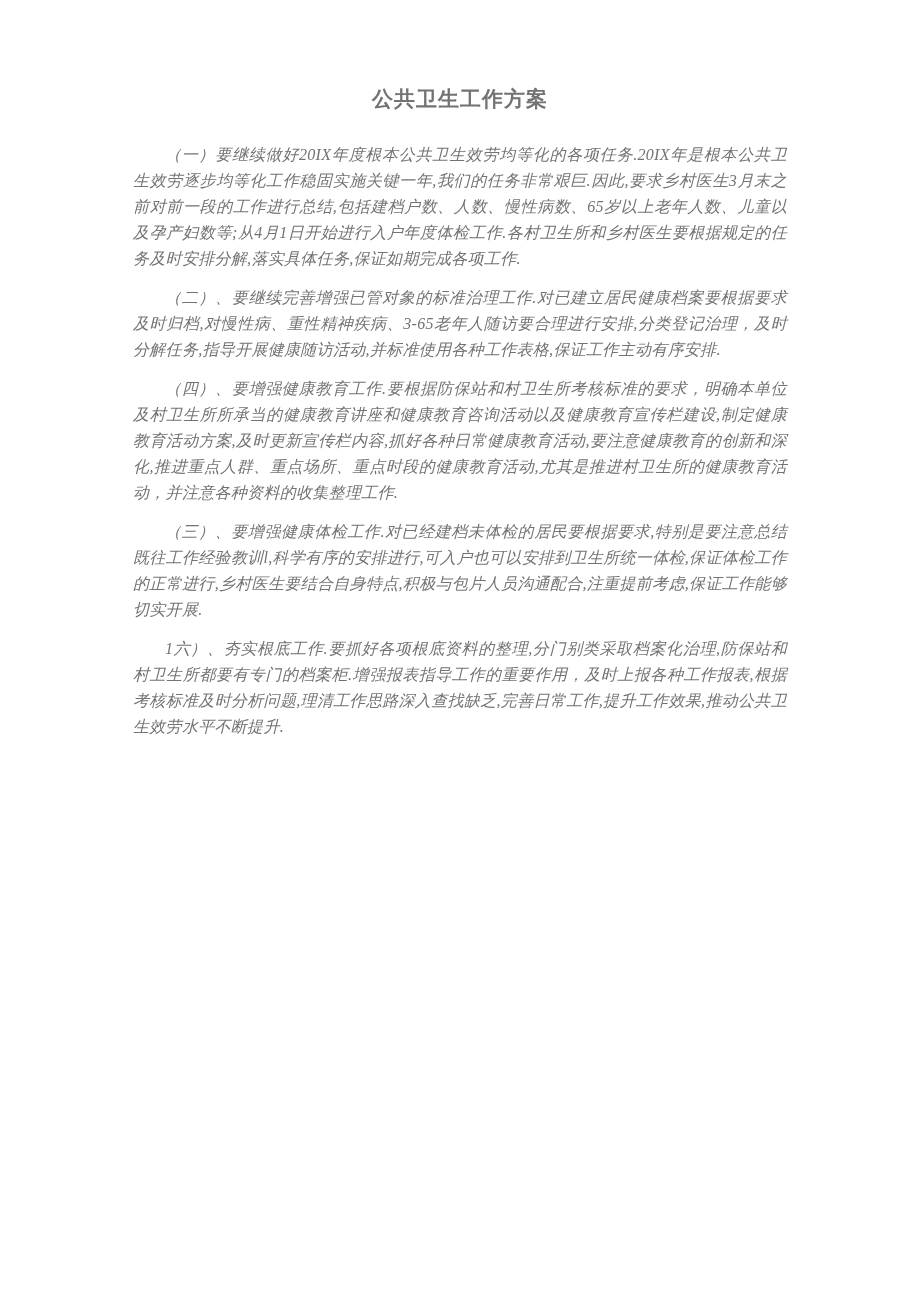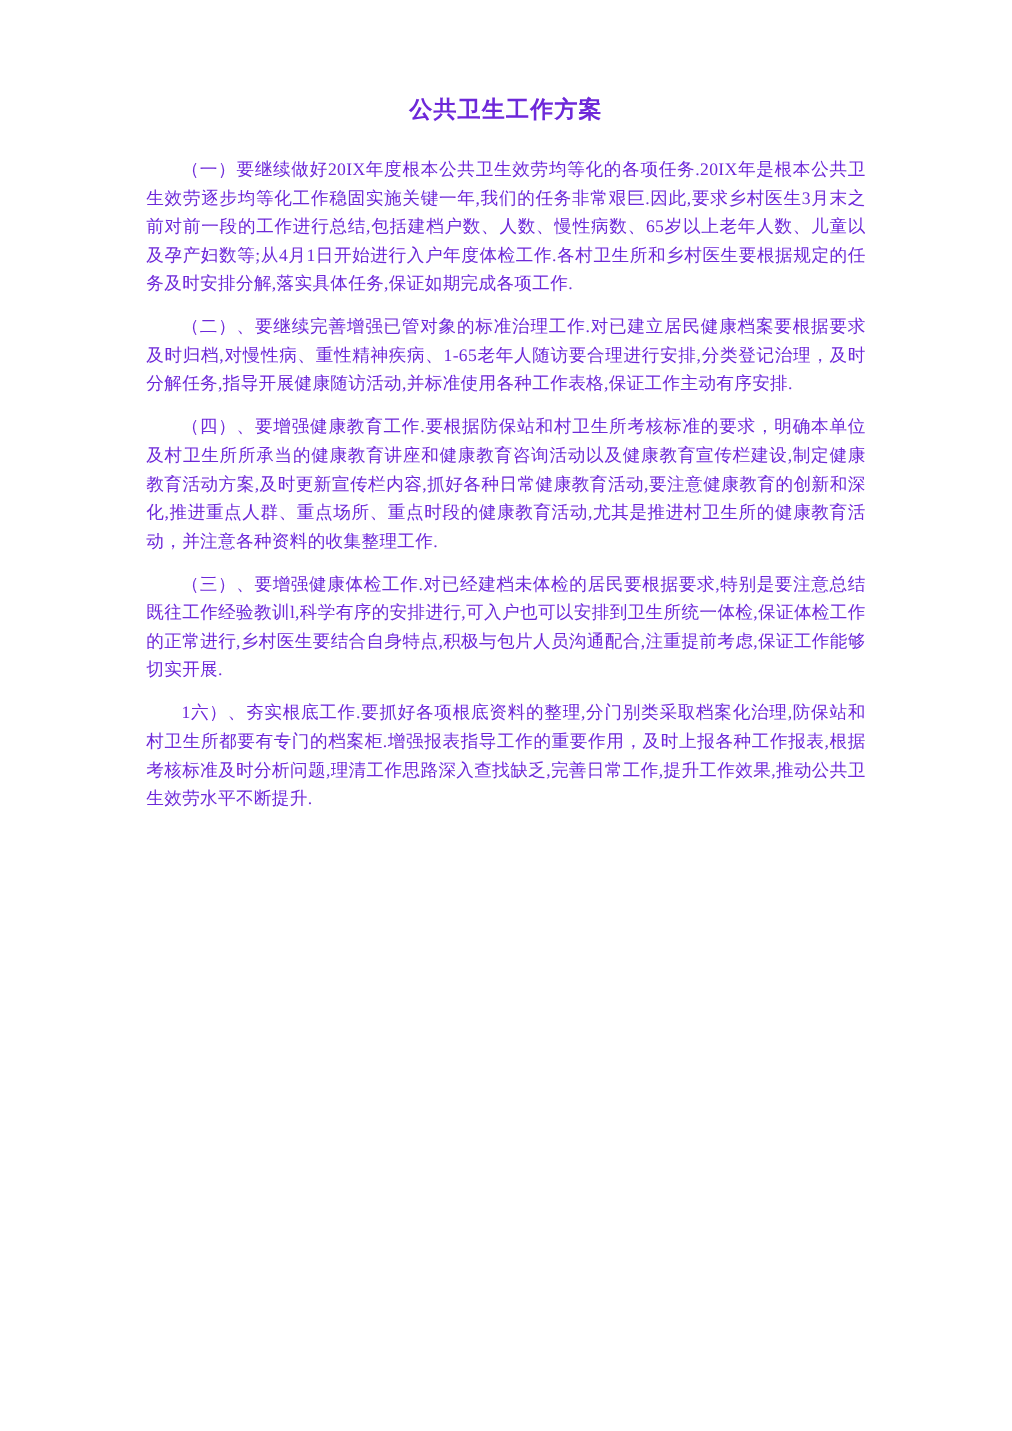--- a/index.html
+++ b/index.html
@@ -8,48 +8,49 @@
     background: #ffffff;
   }
   .page {
     position: relative;
     width: 844px;
     height: 1301px;
     margin: 0 auto;
     background: #ffffff;
     box-sizing: border-box;
     padding: 86px 95px 40px 95px;
-    color: #6d28d9;
+    color: #737373;
     font-family: "Liberation Serif", "DejaVu Serif", serif;
     font-size: 16px;
     line-height: 26px;
     overflow: hidden;
   }
   .doc-title {
     margin: 0 0 30px 0;
     text-align: center;
     font-size: 21px;
     font-weight: 700;
     letter-spacing: 1px;
   }
   .para {
     margin: 0 0 13px 0;
     text-indent: 2em;
     text-align: justify;
     letter-spacing: 0.3px;
     word-break: break-all;
+    font-style: italic;
   }
   .para.section-heading {
     font-weight: 700;
   }
 </style>
 </head>
 <body>
 
 <div class="page">
   <h1 class="doc-title">公共卫生工作方案</h1>
 
   <p class="para">（一）要继续做好20IX年度根本公共卫生效劳均等化的各项任务.20IX年是根本公共卫生效劳逐步均等化工作稳固实施关键一年,我们的任务非常艰巨.因此,要求乡村医生3月末之前对前一段的工作进行总结,包括建档户数、人数、慢性病数、65岁以上老年人数、儿童以及孕产妇数等;从4月1日开始进行入户年度体检工作.各村卫生所和乡村医生要根据规定的任务及时安排分解,落实具体任务,保证如期完成各项工作.</p>
-  <p class="para">（二）、要继续完善增强已管对象的标准治理工作.对已建立居民健康档案要根据要求及时归档,对慢性病、重性精神疾病、1-65老年人随访要合理进行安排,分类登记治理，及时分解任务,指导开展健康随访活动,并标准使用各种工作表格,保证工作主动有序安排.</p>
+  <p class="para">（二）、要继续完善增强已管对象的标准治理工作.对已建立居民健康档案要根据要求及时归档,对慢性病、重性精神疾病、3-65老年人随访要合理进行安排,分类登记治理，及时分解任务,指导开展健康随访活动,并标准使用各种工作表格,保证工作主动有序安排.</p>
   <p class="para">（四）、要增强健康教育工作.要根据防保站和村卫生所考核标准的要求，明确本单位及村卫生所所承当的健康教育讲座和健康教育咨询活动以及健康教育宣传栏建设,制定健康教育活动方案,及时更新宣传栏内容,抓好各种日常健康教育活动,要注意健康教育的创新和深化,推进重点人群、重点场所、重点时段的健康教育活动,尤其是推进村卫生所的健康教育活动，并注意各种资料的收集整理工作.</p>
   <p class="para">（三）、要增强健康体检工作.对已经建档未体检的居民要根据要求,特别是要注意总结既往工作经验教训l,科学有序的安排进行,可入户也可以安排到卫生所统一体检,保证体检工作的正常进行,乡村医生要结合自身特点,积极与包片人员沟通配合,注重提前考虑,保证工作能够切实开展.</p>
   <p class="para">1六）、夯实根底工作.要抓好各项根底资料的整理,分门别类采取档案化治理,防保站和村卫生所都要有专门的档案柜.增强报表指导工作的重要作用，及时上报各种工作报表,根据考核标准及时分析问题,理清工作思路深入查找缺乏,完善日常工作,提升工作效果,推动公共卫生效劳水平不断提升.</p>
 </div>
 
 </body></html>

